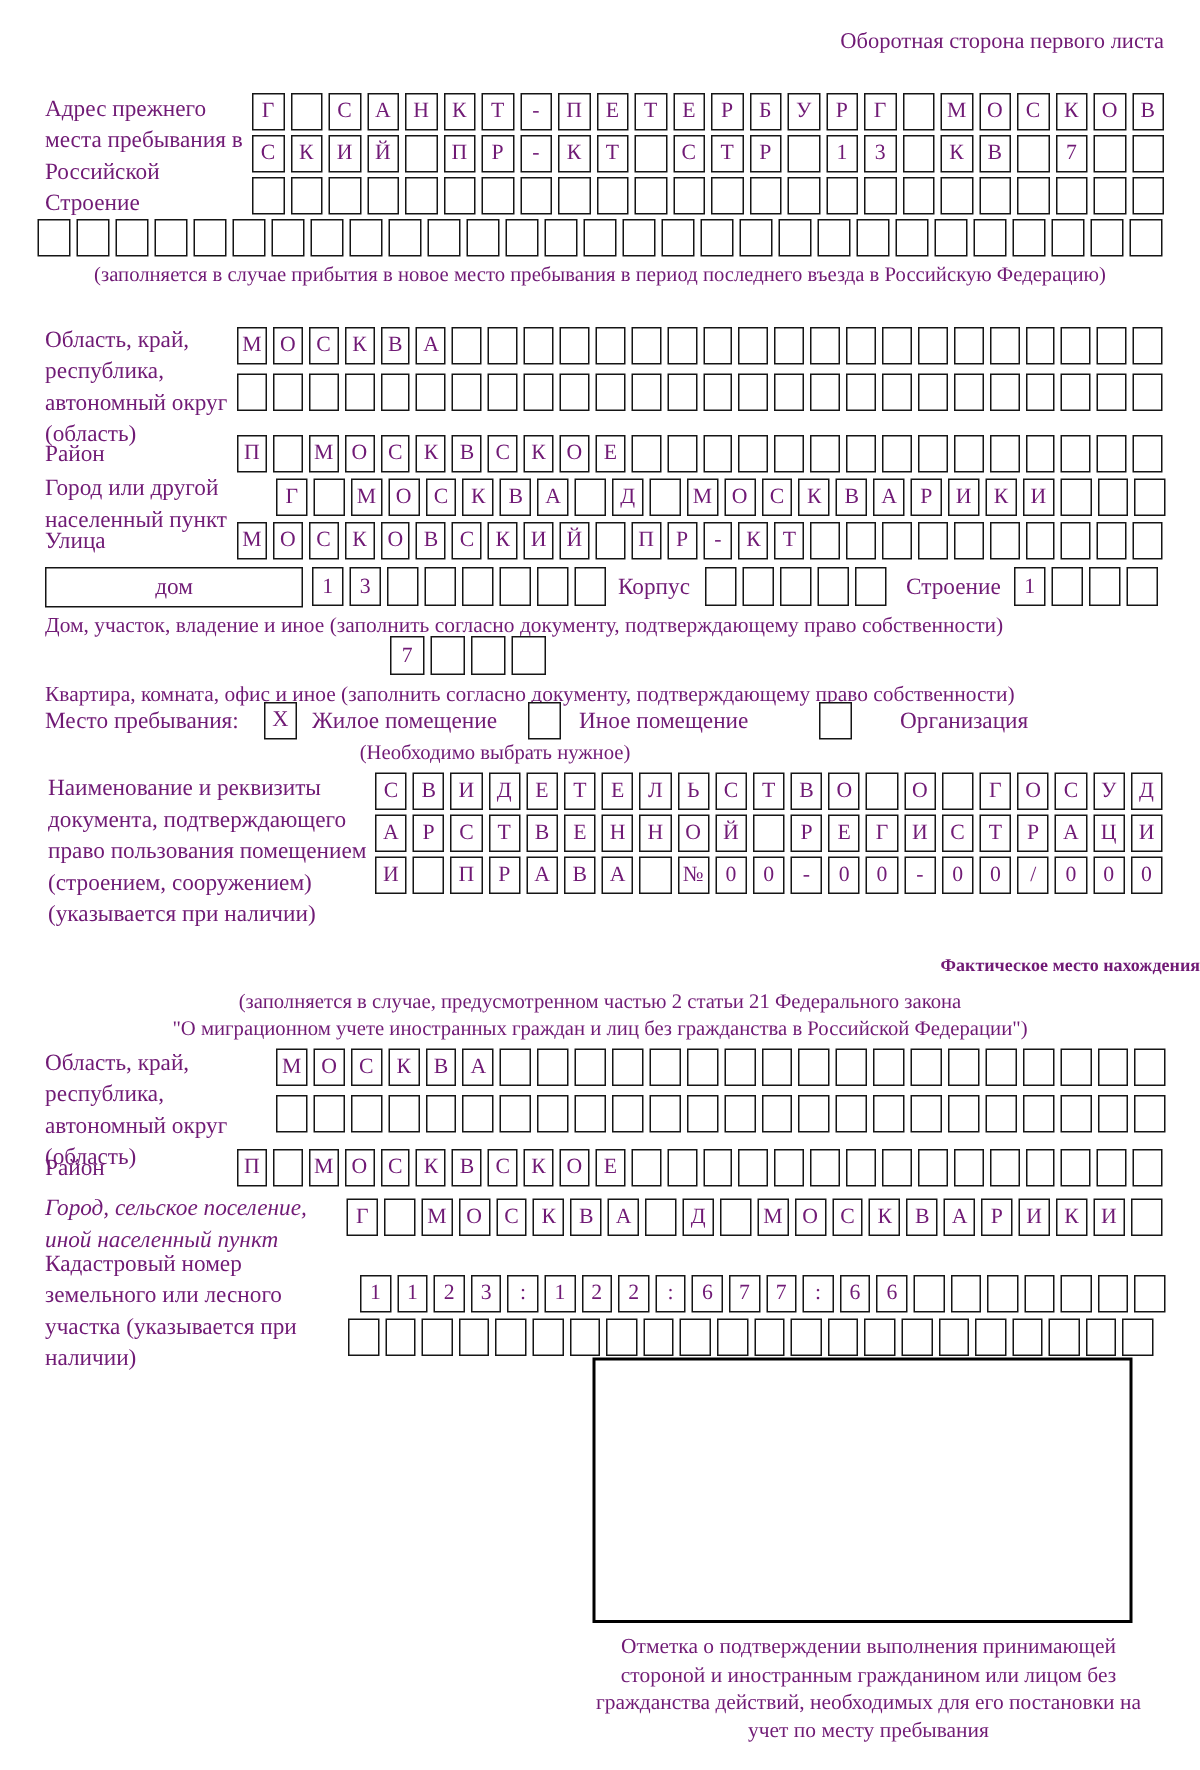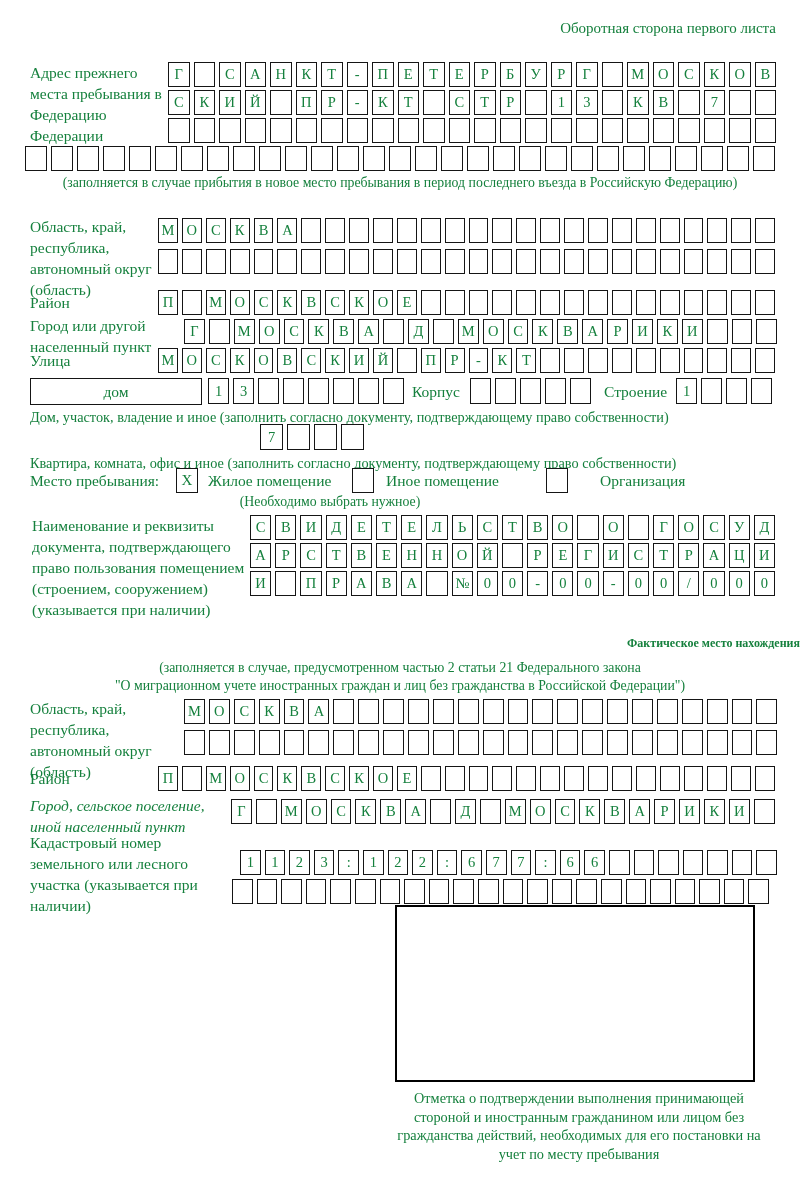--- a/index.html
+++ b/index.html
@@ -1,19 +1,19 @@
 <!DOCTYPE html>
 <html><head>
 <meta charset="utf-8">
 <style>
   * { margin:0; padding:0; box-sizing:border-box; }
   html,body { background:#ffffff; }
   .page {
     position:relative; width:800px; height:1180px; background:#ffffff;
-    color:#15803d; font-family:"Liberation Serif", serif; overflow:hidden;
+    color:#701a75; font-family:"Liberation Serif", serif; overflow:hidden;
   }
   .abs { position:absolute; }
   .lbl { font-size:15.5px; line-height:21px; }
   .boldtitle { font-weight:bold; font-size:16px; text-align:center; width:100%; }
   .subtitle  { font-weight:bold; font-size:12px; text-align:right; width:100%; }
   .caption { font-size:13.8px; text-align:center; width:100%; }
   .caption-left { font-size:14.3px; }
   .note { font-size:15px; }
   .cells { display:flex; gap:4px; }
   .cell {
@@ -42,21 +42,21 @@
   .stampbox { border:2px solid #000; background:#fff; }
   .inline-lbl { font-size:15.5px; line-height:25px; white-space:nowrap; }
 </style>
 </head>
 <body>
 
 <div class="page">
 
   <div class="abs note" style="top:20px; right:24px;">Оборотная сторона первого листа</div>
 
-  <div class="abs lbl" style="top:62px; left:30px; width:140px;">Адрес прежнего места пребывания в Федерацию Федерации</div>
+  <div class="abs lbl" style="top:62px; left:30px; width:140px;">Адрес прежнего места пребывания в Российской Строение</div>
   <div class="abs" style="top:62px; left:168px;">
     <div class="col gap3">
       <div class="cells cw-b1">
           <span class="cell">Г</span>
           <span class="cell"></span>
           <span class="cell">С</span>
           <span class="cell">А</span>
           <span class="cell">Н</span>
           <span class="cell">К</span>
           <span class="cell">Т</span>

